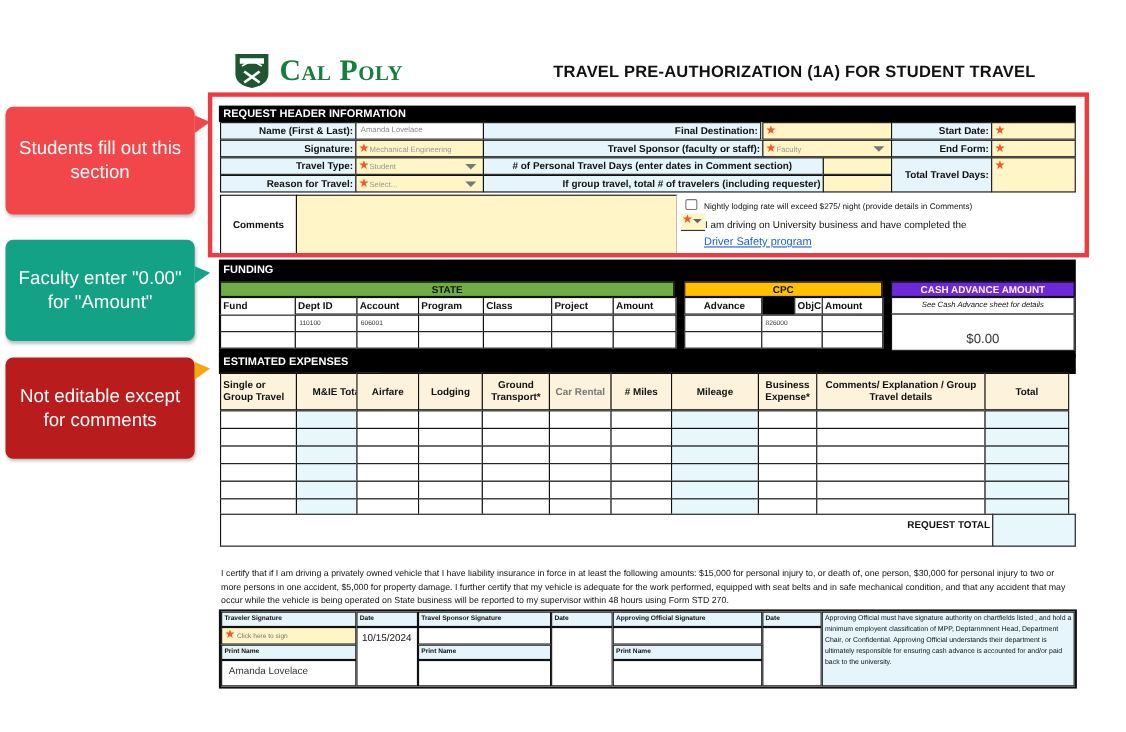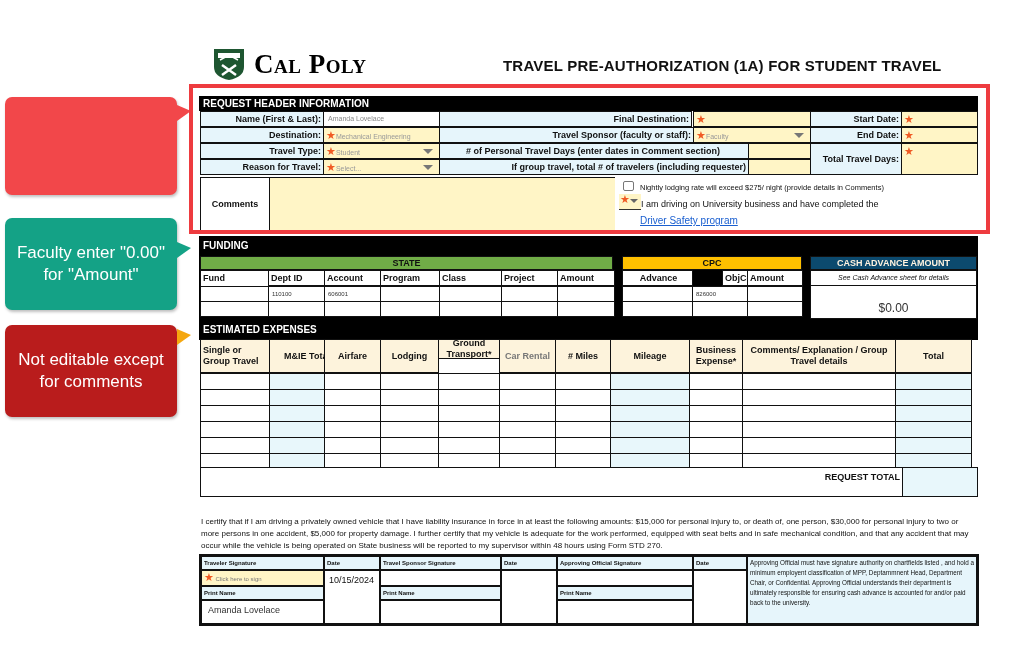--- a/index.html
+++ b/index.html
@@ -12,55 +12,56 @@
              font-size: 17px; line-height: 22px; text-align: center; display: flex; align-items: center; justify-content: center;
              box-shadow: 1px 2px 3px rgba(0,0,0,0.25); padding: 0 6px; }
   .callout .tail { position: absolute; width: 0; height: 0; }
   #c-red { left: 5px; top: 97px; width: 172px; height: 98px; background: #f2474a; }
   #c-green { left: 5px; top: 218px; width: 172px; height: 92px; background: #14a286; }
   #c-orange { left: 5px; top: 325px; width: 172px; height: 92px; background: #b91c1c; }
 
   
   #logo { left: 212px; top: 46px; width: 175px; height: 36px; display: flex; align-items: center; }
   #logo .shield { width: 34px; height: 34px; }
-  #logo .wordmark { font-family: "Liberation Serif", serif; font-weight: bold; font-size: 27px; color: #000000; margin-left: 8px; letter-spacing: 0.5px; font-variant: small-caps; }
+  #logo .wordmark { font-family: "Liberation Serif", serif; font-weight: bold; font-size: 27px; color: #15803d; margin-left: 8px; letter-spacing: 0.5px; font-variant: small-caps; }
   #doc-title { left: 503px; top: 57px; font-size: 15px; font-weight: bold; color: #111; letter-spacing: 0.2px; }
 
   
   #highlight { left: 189px; top: 84px; width: 801px; height: 150px; border: 4px solid #ee3b3f; }
   .bar { position: absolute; background: #000; color: #fff; font-size: 10px; font-weight: bold; padding-left: 4px; line-height: 15px; }
   .cell { position: absolute; border: 1.5px solid #111; font-size: 9px; overflow: hidden; white-space: nowrap; }
   .lbl { background: #e6f5fb; font-weight: bold; text-align: right; padding-right: 2px; line-height: 14px; }
   .inp { background: #fff5c6; color: #999; font-size: 7px; line-height: 14px; padding-left: 2px; }
   .white { background: #ffffff; }
   .star { color: #f05a24; font-size: 11px; }
   .arrow-down { position: absolute; right: 6px; top: 5px; width: 0; height: 0; border-left: 5px solid transparent; border-right: 5px solid transparent; border-top: 5px solid #777; }
 
   .hdr-green { background: #70ad47; font-weight: bold; text-align: center; font-size: 9px; line-height: 12px; border: 1.5px solid #111; position: absolute; color:#111; }
   .hdr-yellow { background: #ffc000; font-weight: bold; text-align: center; font-size: 9px; line-height: 12px; border: 1.5px solid #111; position: absolute; color:#111; }
-  .hdr-orange { background: #0c4a6e; color: #fff3e0; font-weight: bold; text-align: center; font-size: 9px; line-height: 12px; border: 1.5px solid #111; position: absolute; }
+  .hdr-orange { background: #6d28d9; color: #fff3e0; font-weight: bold; text-align: center; font-size: 9px; line-height: 12px; border: 1.5px solid #111; position: absolute; }
   .colh { font-weight: bold; font-size: 9px; line-height: 15px; padding-left: 2px; background:#fff; }
   .smallval { font-size: 6px; color: #333; padding-left: 3px; line-height: 14px; }
 
   .exh { position: absolute; background: #fdf3dc; border: 1.5px solid #111; font-size: 9px; font-weight: bold; display: flex; align-items: center; justify-content: center; text-align: center; line-height: 11px; }
   .exc { position: absolute; border: 1.5px solid #111; background: #fff; }
   .exc.blue { background: #e8f7fb; }
 
   #certify { left: 201px; top: 516px; width: 776px; font-size: 8px; line-height: 12px; color: #111; }
 
   .sig { position: absolute; border: 1.5px solid #111; font-size: 6px; font-weight: bold; overflow: hidden; }
   .sig.lb { background: #e6f5fb; line-height: 12px; padding-left: 2px; }
   .sig.w { background: #fff; }
   .sig.yl { background: #fff5c6; color: #777; font-weight: normal; font-size: 6px; line-height: 13px; padding-left: 2px; }
   .sig.big { font-size: 9px; font-weight: normal; color:#333; padding-left: 6px; line-height: 18px; }
 </style>
 </head>
 <body>
 
 <div class="callout" id="c-red">
+  <span>Students fill out this section</span>
   <span class="tail" style="right:-14px;top:8px;border-top:6px solid transparent;border-bottom:10px solid transparent;border-left:14px solid #f2474a;"></span>
 </div>
 <div class="callout" id="c-green">
   <span>Faculty enter "0.00" for "Amount"</span>
   <span class="tail" style="right:-14px;top:24px;border-top:6px solid transparent;border-bottom:10px solid transparent;border-left:14px solid #14a286;"></span>
 </div>
 <div class="callout" id="c-orange">
   <span>Not editable except for comments</span>
   <span class="tail" style="right:-14px;top:4px;border-top:6px solid transparent;border-bottom:10px solid transparent;border-left:14px solid #f5a70f;"></span>
 </div>
@@ -73,39 +74,39 @@
     <path d="M10 18 L24 28 M24 18 L10 28" stroke="#fff" stroke-width="2.5"></path>
   </svg>
   <span class="wordmark">Cal Poly</span>
 </div>
 <div class="abs" id="doc-title">TRAVEL PRE-AUTHORIZATION (1A) FOR STUDENT TRAVEL</div>
 
 <div class="bar" style="left:199px;top:96px;width:779px;height:15px;">REQUEST HEADER INFORMATION</div>
 
 <div class="cell lbl" style="left:200px;top:111px;width:124px;height:16px;">Name (First &amp; Last):</div>
 <div class="cell white" style="left:323px;top:111px;width:117px;height:16px;font-size:7px;color:#888;line-height:14px;padding-left:4px;">Amanda Lovelace</div>
-<div class="cell lbl" style="left:200px;top:127px;width:124px;height:16px;">Destination:</div>
+<div class="cell lbl" style="left:200px;top:127px;width:124px;height:16px;">Signature:</div>
 <div class="cell inp" style="left:323px;top:127px;width:117px;height:16px;"><span class="star">★</span><span>Mechanical Engineering</span></div>
 <div class="cell lbl" style="left:200px;top:143px;width:124px;height:16px;">Travel Type:</div>
 <div class="cell inp" style="left:323px;top:143px;width:117px;height:16px;"><span class="star">★</span><span>Student</span><span class="arrow-down"></span></div>
 <div class="cell lbl" style="left:200px;top:159px;width:124px;height:16px;">Reason for Travel:</div>
 <div class="cell inp" style="left:323px;top:159px;width:117px;height:16px;"><span class="star">★</span><span>Select...</span><span class="arrow-down"></span></div>
 
 <div class="cell lbl" style="left:439px;top:111px;width:253px;height:16px;">Final Destination:</div>
 <div class="cell inp" style="left:693px;top:111px;width:118px;height:16px;"><span class="star">★</span></div>
 <div class="cell lbl" style="left:439px;top:127px;width:255px;height:16px;">Travel Sponsor (faculty or staff):</div>
 <div class="cell inp" style="left:693px;top:127px;width:118px;height:16px;"><span class="star">★</span><span>Faculty</span><span class="arrow-down"></span></div>
 <div class="cell lbl" style="left:439px;top:143px;width:310px;height:16px;text-align:center;"># of Personal Travel Days (enter dates in Comment section)</div>
 <div class="cell inp" style="left:748px;top:143px;width:63px;height:16px;"></div>
 <div class="cell lbl" style="left:439px;top:159px;width:310px;height:16px;">If group travel, total # of travelers (including requester)</div>
 <div class="cell inp" style="left:748px;top:159px;width:63px;height:16px;"></div>
 
 <div class="cell lbl" style="left:810px;top:111px;width:92px;height:16px;">Start Date:</div>
 <div class="cell inp" style="left:901px;top:111px;width:77px;height:16px;"><span class="star">★</span></div>
-<div class="cell lbl" style="left:810px;top:127px;width:92px;height:16px;">End Date:</div>
+<div class="cell lbl" style="left:810px;top:127px;width:92px;height:16px;">End Form:</div>
 <div class="cell inp" style="left:901px;top:127px;width:77px;height:16px;"><span class="star">★</span></div>
 <div class="cell lbl" style="left:810px;top:143px;width:92px;height:32px;line-height:30px;">Total Travel Days:</div>
 <div class="cell inp" style="left:901px;top:143px;width:77px;height:32px;"><span class="star">★</span></div>
 
 <div class="cell white" style="left:200px;top:177px;width:70px;height:55px;font-weight:bold;line-height:52px;text-align:center;">Comments</div>
 <div class="cell" style="left:269px;top:177px;width:347px;height:55px;background:#fff5c6;"></div>
 <div class="cell white" style="left:615px;top:177px;width:363px;height:55px;border-color:transparent;">
   <span class="abs" style="left:7px;top:3px;width:11px;height:10px;border:1px solid #777;background:#fff;border-radius:2px;"></span>
   <span class="abs" style="left:24px;top:5px;font-size:7.5px;text-align:center;">Nightly lodging rate will exceed $275/ night (provide details in Comments)</span>
   <span class="abs" style="left:3px;top:16px;width:22px;height:16px;background:#fff5c6;border-bottom:1px solid #333;">
@@ -185,21 +186,21 @@
     <div class="exc" style="left: 324px; top: 421px; width: 57px; height: 17px;"></div>
     <div class="exc" style="left: 324px; top: 437px; width: 57px; height: 17px;"></div>
     <div class="exc" style="left: 324px; top: 453px; width: 57px; height: 17px;"></div>
     <div class="exh" style="left: 380px; top: 339px; width: 59px; height: 34px;">Lodging</div>
     <div class="exc" style="left: 380px; top: 373px; width: 59px; height: 17px;"></div>
     <div class="exc" style="left: 380px; top: 389px; width: 59px; height: 17px;"></div>
     <div class="exc" style="left: 380px; top: 405px; width: 59px; height: 17px;"></div>
     <div class="exc" style="left: 380px; top: 421px; width: 59px; height: 17px;"></div>
     <div class="exc" style="left: 380px; top: 437px; width: 59px; height: 17px;"></div>
     <div class="exc" style="left: 380px; top: 453px; width: 59px; height: 17px;"></div>
-    <div class="exh" style="left: 438px; top: 339px; width: 62px; height: 20px;">Ground Transport*</div>
+    <div class="exh" style="left: 438px; top: 339px; width: 62px; height: 34px;">Ground Transport*</div>
     <div class="exc" style="left: 438px; top: 373px; width: 62px; height: 17px;"></div>
     <div class="exc" style="left: 438px; top: 389px; width: 62px; height: 17px;"></div>
     <div class="exc" style="left: 438px; top: 405px; width: 62px; height: 17px;"></div>
     <div class="exc" style="left: 438px; top: 421px; width: 62px; height: 17px;"></div>
     <div class="exc" style="left: 438px; top: 437px; width: 62px; height: 17px;"></div>
     <div class="exc" style="left: 438px; top: 453px; width: 62px; height: 17px;"></div>
     <div class="exh" style="left: 499px; top: 339px; width: 57px; height: 34px; color: rgb(119, 119, 119);">Car Rental</div>
     <div class="exc" style="left: 499px; top: 373px; width: 57px; height: 17px;"></div>
     <div class="exc" style="left: 499px; top: 389px; width: 57px; height: 17px;"></div>
     <div class="exc" style="left: 499px; top: 405px; width: 57px; height: 17px;"></div>

